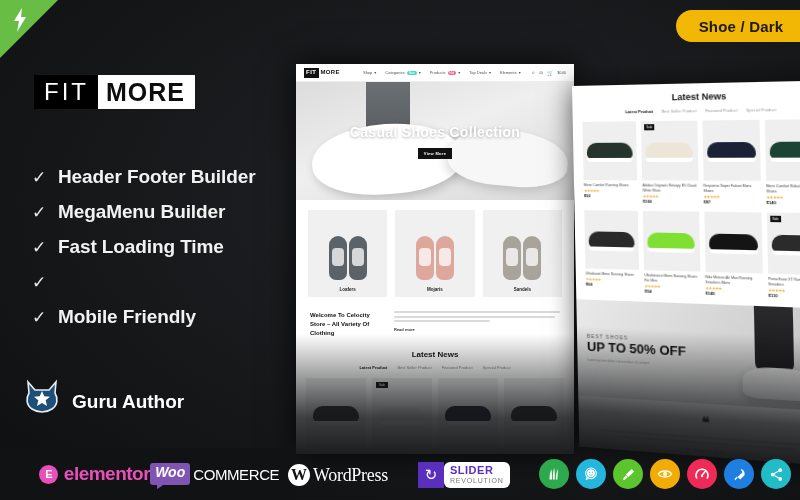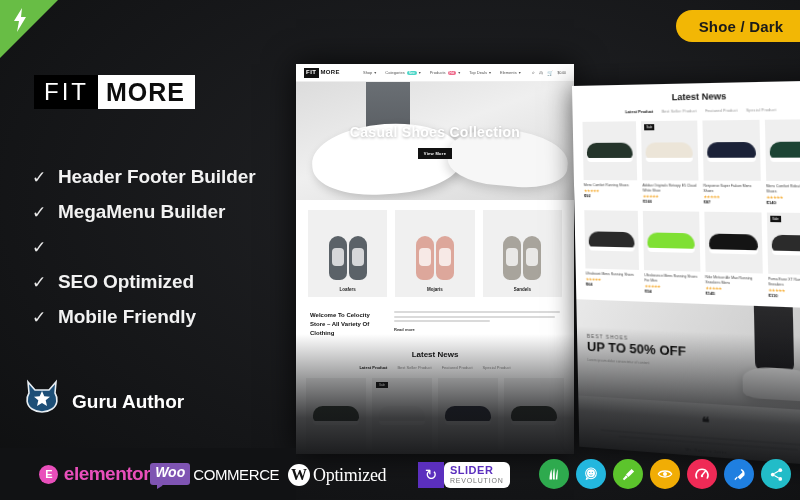--- a/index.html
+++ b/index.html
@@ -261,24 +261,24 @@
     <div class="feature">
       <span class="check">✓</span>
       <span class="feature-label">Header Footer Builder</span>
     </div>
     <div class="feature">
       <span class="check">✓</span>
       <span class="feature-label">MegaMenu Builder</span>
     </div>
     <div class="feature">
       <span class="check">✓</span>
+      <span class="feature-label">Fast Loading Time</span>
     </div>
     <div class="feature">
       <span class="check">✓</span>
-      <span class="feature-label">SEO Optimized</span>
     </div>
     <div class="feature">
       <span class="check">✓</span>
       <span class="feature-label">Mobile Friendly</span>
     </div>
   </div>
 
   <div class="guru">
     <div class="guru-badge">
       <svg width="36" height="34" viewBox="0 0 36 34">
@@ -511,21 +511,21 @@
         <span class="el-text">elementor</span>
       </div>
       <div class="woo">
         <span class="woo-badge">Woo</span>
         <span class="woo-text">COMMERCE</span>
       </div>
     </div>
 
     <div class="wp">
       <span class="wp-mark">W</span>
-      <span class="wp-text">Optimized</span>
+      <span class="wp-text">WordPress</span>
     </div>
 
     <div class="slider">
       <span class="sl-icon">↻</span>
       <span class="sl-box">
         <span class="sl-top">SLIDER</span>
         <span class="sl-bot">REVOLUTION</span>
       </span>
     </div>
 

